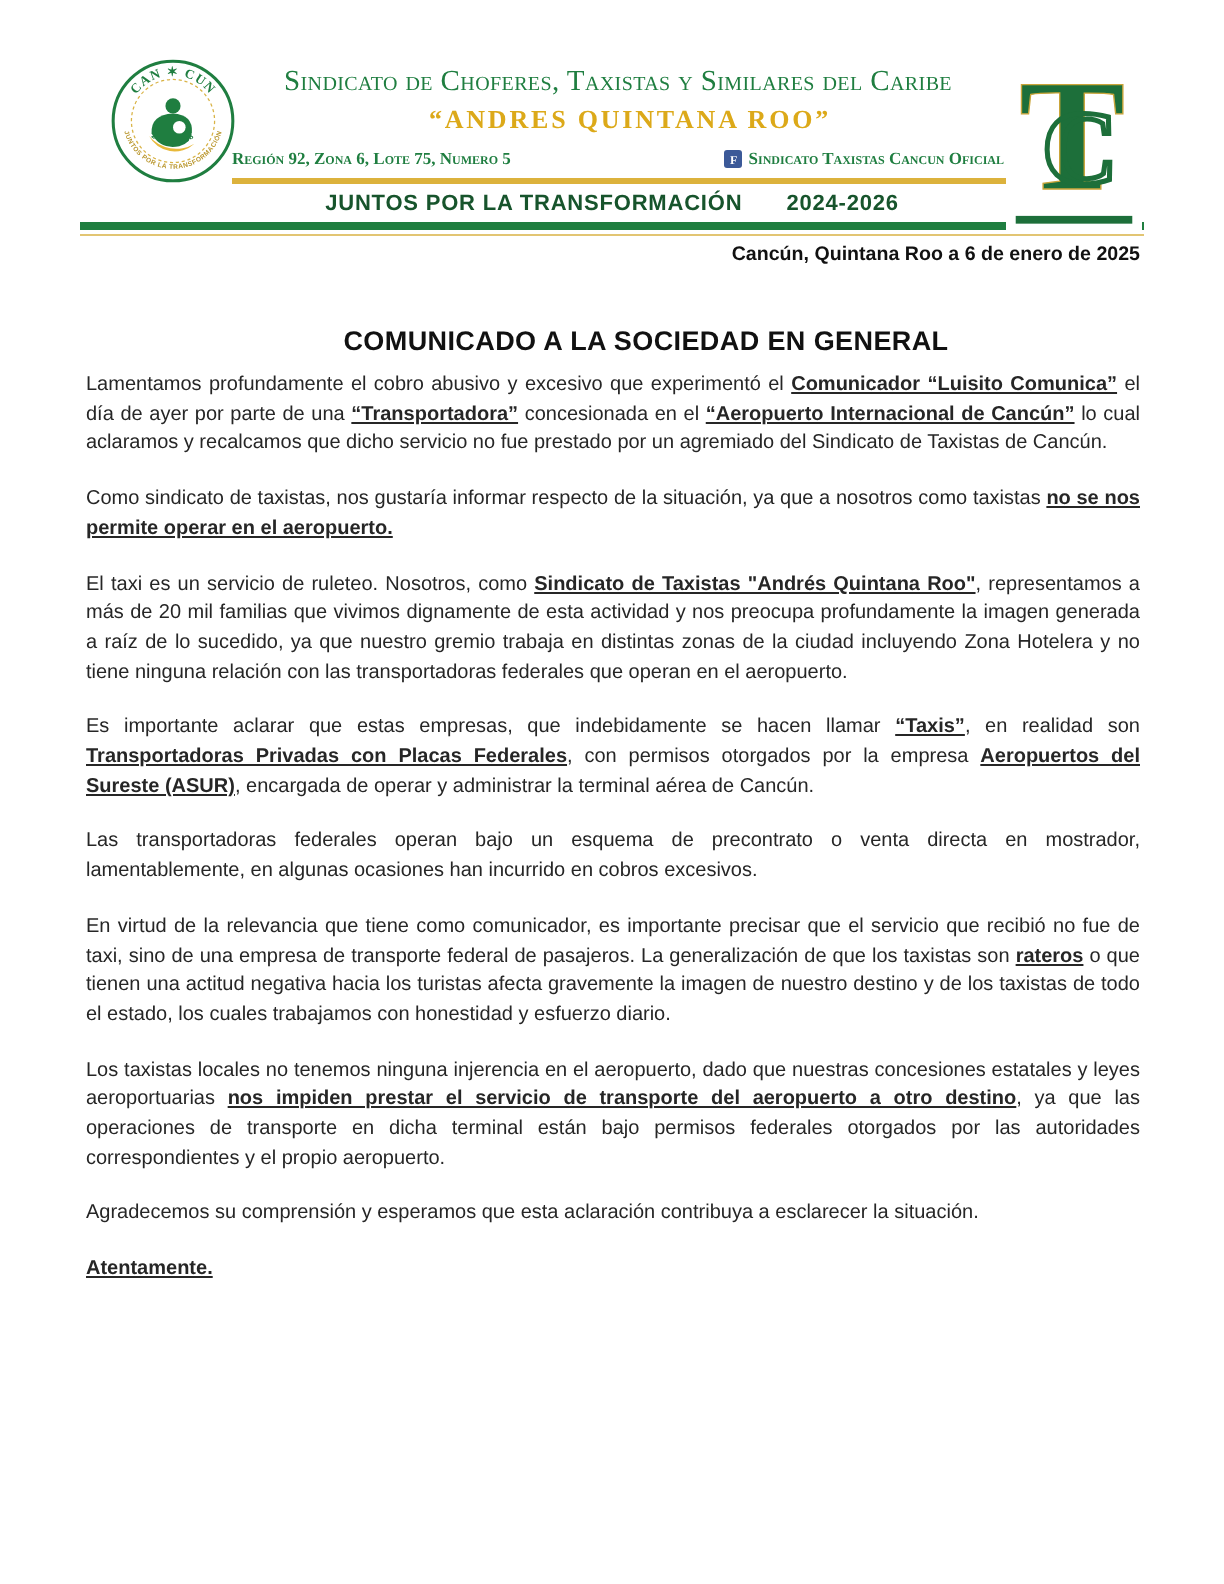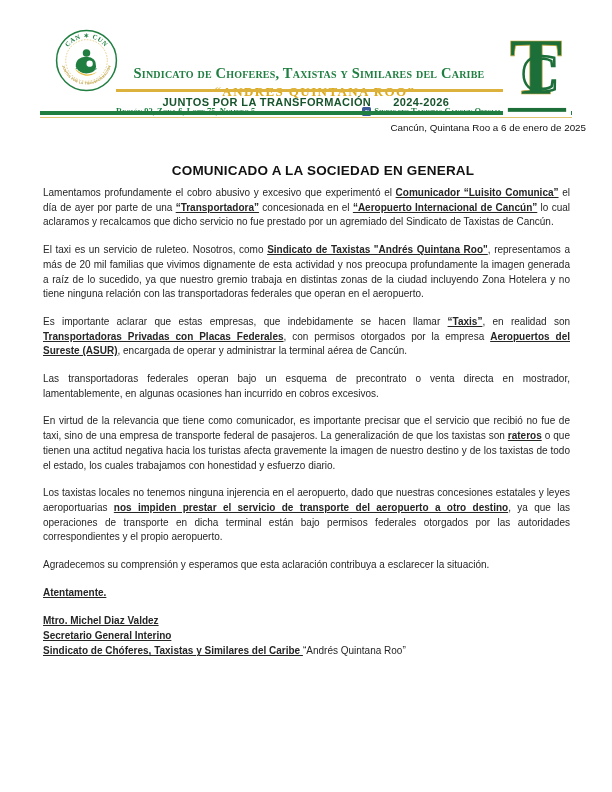--- a/index.html
+++ b/index.html
@@ -10,24 +10,23 @@
     position: relative;
     overflow: hidden;
   }
   .b { font-weight: bold; text-decoration: underline; }
 
   
   .seal { position: absolute; left: 55px; top: 29px; width: 63px; height: 63px; }
   .hc   { position: absolute; left: 116px; top: 33px; width: 386px; text-align: center; }
   .org1 {
     font-family: "Liberation Serif", serif;
-    font-variant: small-caps; font-weight: bold;
+    font-variant: small-caps; font-weight: normal;
     font-size: 14.5px; color: #1f7e40; letter-spacing: .2px;
     white-space: nowrap;
-    margin-top: 32px;
   }
   .org2 {
     font-family: "Liberation Serif", serif;
     font-weight: bold; font-size: 13px; color: #ddא;
     color: #dca919; letter-spacing: 1.4px; margin-top: 2px;
     white-space: nowrap;
     padding-left: 12px;
   }
   .meta {
     display: flex; justify-content: space-between; align-items: flex-start;
@@ -49,22 +48,22 @@
     text-align: center; font-weight: bold; font-size: 11px;
     color: #17542c; letter-spacing: .4px;
   }
   .banner .years { margin-left: 22px; }
   .green-line { position: absolute; left: 40px; right: 40px; top: 111px; height: 3.5px; background: #1f7e40; }
   .gold-line2 { position: absolute; left: 40px; right: 40px; top: 116.5px; height: 1.3px; background: #e2c573; }
   .tc { position: absolute; right: 41px; top: 29px; width: 68px; height: 86px; background: #fff; }
 
   
   .date {
-    position: absolute; top: 122px; right: 26px;
-    font-weight: normal; font-size: 9.8px; color: #111;
+    position: absolute; top: 122px; right: 42px;
+    font-weight: bold; font-size: 9.8px; color: #111;
   }
   .title {
     position: absolute; top: 146px; left: 0; width: 612px;
     text-align: center; font-weight: bold; font-size: 13.5px;
     color: #111; letter-spacing: .2px; margin: 17px;
   }
   .doc-body { position: absolute; top: 186px; left: 43px; width: 527px; }
   .para {
     margin: 0 0 13px 0;
     font-size: 10px; line-height: 14.7px;
@@ -132,28 +131,23 @@
     <text x="38" y="63" font-family="Liberation Serif, serif" font-size="54" font-weight="bold" fill="none" stroke="#1d6f3a" stroke-width="2.6" text-anchor="middle">C</text>
     <rect x="5" y="80" width="60" height="4" fill="#1d6f3a"></rect>
   </svg>
 
   <div class="date">Cancún, Quintana Roo a 6 de enero de 2025</div>
   <h1 class="title">COMUNICADO A LA SOCIEDAD EN GENERAL</h1>
 
   <div class="doc-body">
 
     <p class="para"><span>Lamentamos profundamente el cobro abusivo y excesivo que experimentó el </span><span class="b">Comunicador “Luisito Comunica”</span><span> el día de ayer por parte de una </span><span class="b">“Transportadora”</span><span> concesionada en el </span><span class="b">“Aeropuerto Internacional de Cancún”</span><span> lo cual aclaramos y recalcamos que dicho servicio no fue prestado por un agremiado del Sindicato de Taxistas de Cancún.</span></p>
+      <p class="para"><span>Como sindicato de taxistas, nos gustaría informar respecto de la situación, ya que a nosotros como taxistas </span><span class="b">no se nos permite operar en el aeropuerto.</span></p>
       <p class="para"><span>El taxi es un servicio de ruleteo. Nosotros, como </span><span class="b">Sindicato de Taxistas "Andrés Quintana Roo"</span><span>, representamos a más de 20 mil familias que vivimos dignamente de esta actividad y nos preocupa profundamente la imagen generada a raíz de lo sucedido, ya que nuestro gremio trabaja en distintas zonas de la ciudad incluyendo Zona Hotelera y no tiene ninguna relación con las transportadoras federales que operan en el aeropuerto.</span></p>
       <p class="para"><span>Es importante aclarar que estas empresas, que indebidamente se hacen llamar </span><span class="b">“Taxis”</span><span>, en realidad son </span><span class="b">Transportadoras Privadas con Placas Federales</span><span>, con permisos otorgados por la empresa </span><span class="b">Aeropuertos del Sureste (ASUR)</span><span>, encargada de operar y administrar la terminal aérea de Cancún.</span></p>
       <p class="para"><span>Las transportadoras federales operan bajo un esquema de precontrato o venta directa en mostrador, lamentablemente, en algunas ocasiones han incurrido en cobros excesivos.</span></p>
       <p class="para"><span>En virtud de la relevancia que tiene como comunicador, es importante precisar que el servicio que recibió no fue de taxi, sino de una empresa de transporte federal de pasajeros.  La generalización de que los taxistas son </span><span class="b">rateros</span><span> o que tienen una actitud negativa hacia los turistas afecta gravemente la imagen de nuestro destino y de los taxistas de todo el estado, los cuales trabajamos con honestidad y esfuerzo diario.</span></p>
       <p class="para"><span>Los taxistas locales no tenemos ninguna injerencia en el aeropuerto, dado que nuestras concesiones estatales y leyes aeroportuarias </span><span class="b">nos impiden prestar el servicio de transporte del aeropuerto a otro destino</span><span>, ya que las operaciones de transporte en dicha terminal están bajo permisos federales otorgados por las autoridades correspondientes y el propio aeropuerto.</span></p>
       <p class="para"><span>Agradecemos su comprensión y esperamos que esta aclaración contribuya a esclarecer la situación.</span></p>
       <p class="para"><span class="b">Atentamente.</span></p>
-      <div class="signature">
-
-    <p class="sig-line"><span class="b">Mtro. Michel Diaz Valdez</span></p>
-        <p class="sig-line"><span class="b">Secretario General Interino</span></p>
-        <p class="sig-line"><span class="b">Sindicato de Chóferes, Taxistas y Similares del Caribe </span><span>“Andrés Quintana Roo”</span></p>
-      </div>
   </div>
 
 </div>
 
 </body></html>

